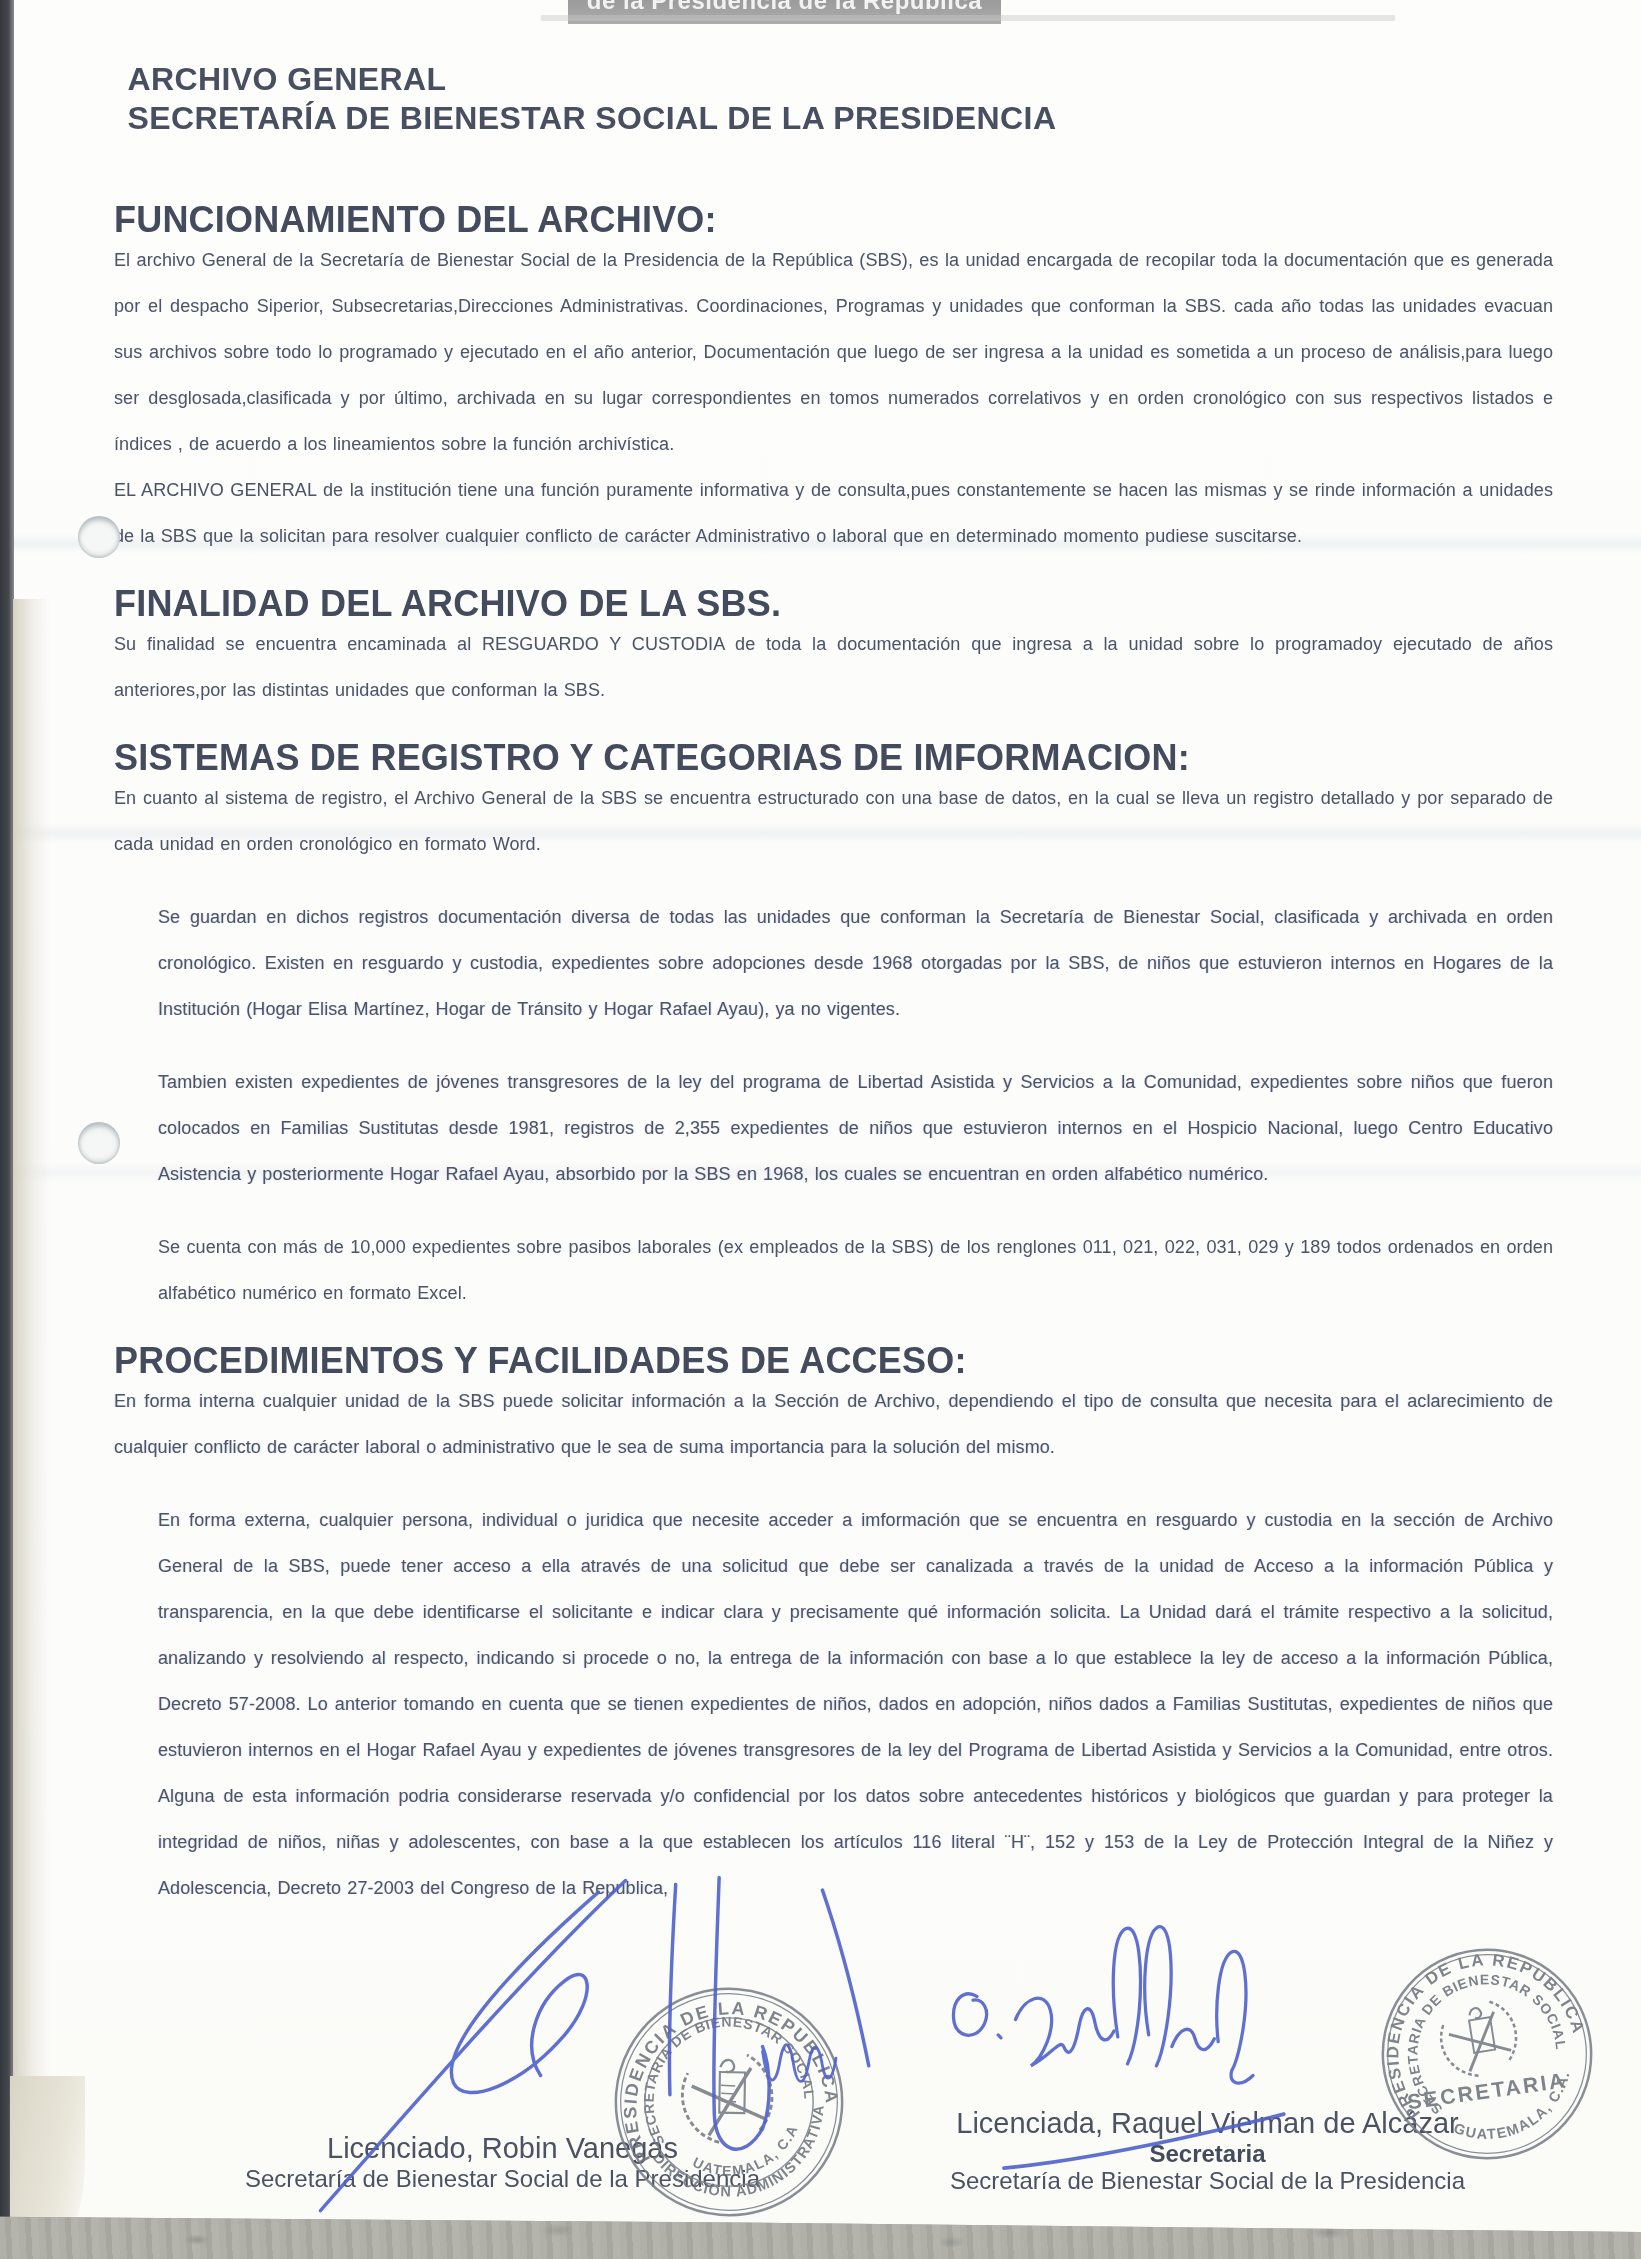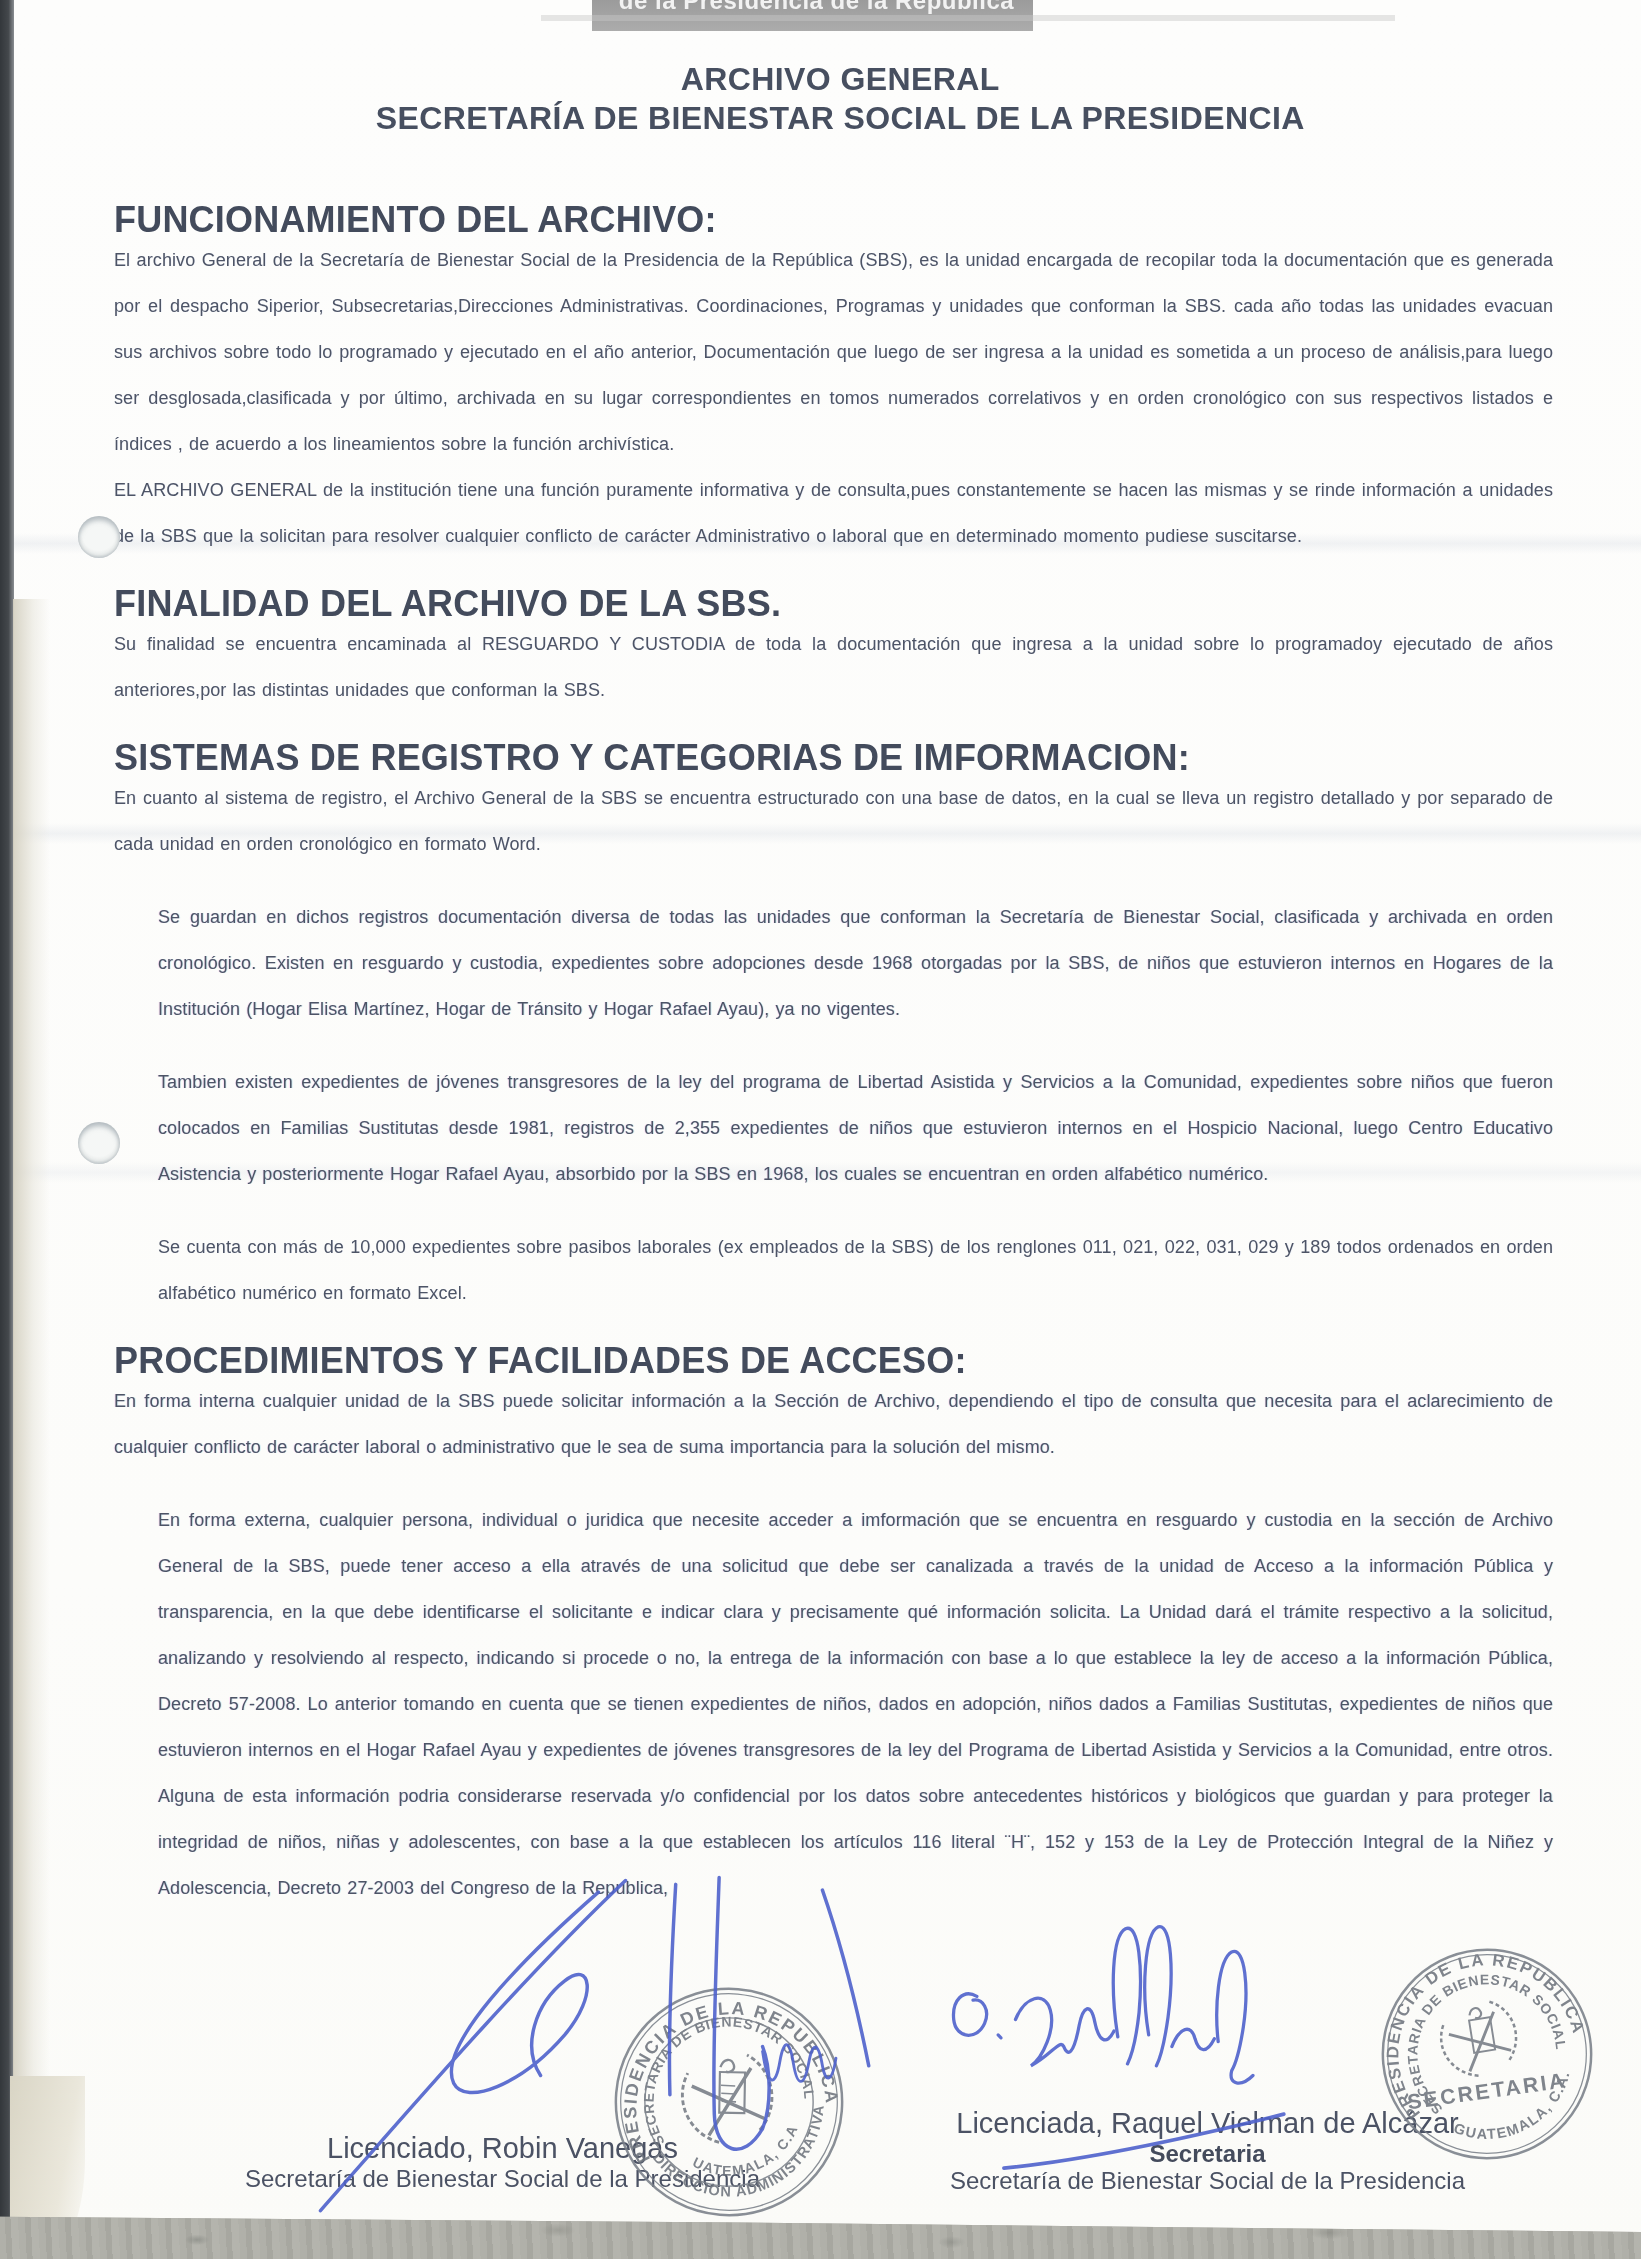--- a/index.html
+++ b/index.html
@@ -26,29 +26,29 @@
       radial-gradient(29px 9.7px at 81% 45%,rgba(104,106,100,.3),rgba(0,0,0,0) 70%),
       repeating-linear-gradient(87deg,#b0b0a9 0 6.8px,#a7a7a0 6.8px 12.6px,#b4b4ad 12.6px 20px),
       linear-gradient(#aeaea7,#a3a39c);
     clip-path:polygon(0 5.8px,45% 11.6px,100% 21px,100% 48px,0 48px);}
   .hole{position:absolute;width:42px;height:42px;border-radius:50%;
     background:radial-gradient(circle at 50% 42%,#f5f7f6 0 52%,#e9eceb 66%,#ccd2d4 78%,rgba(255,255,255,0) 82%);
     box-shadow:inset 0 3.9px 4.8px rgba(125,138,148,.55), inset 0 -1.9px 2.9px rgba(170,178,184,.35);}
   .streak{position:absolute;left:0;width:1641px;height:21px;
     background:linear-gradient(rgba(188,196,210,0),rgba(188,196,210,.20),rgba(188,196,210,0));}
   
-  .banner{position:absolute;left:592px;top:0;width:433px;height:31px;overflow:hidden;
-    background:linear-gradient(180deg,#9b9b9b,#acacac);padding-left:8px;}
+  .banner{position:absolute;left:568px;top:0;width:433px;height:24px;overflow:hidden;
+    background:linear-gradient(180deg,#9b9b9b,#acacac);}
   .banner span{display:block;margin-top:-12.6px;text-align:center;
     font-size:24px;font-weight:bold;letter-spacing:0.5px;color:#f2f2f2;white-space:nowrap;}
   .banner-under{position:absolute;left:541px;top:15.4px;width:854px;height:5.8px;
     background:rgba(200,200,200,.45);}
   
   .flow{position:absolute;left:114px;top:0;width:1439px;}
-  .doc-title{margin-top:60px;padding-left:13.5px;text-align:center;
+  .doc-title{margin-top:60px;padding-left:13.5px;
     font-size:32px;font-weight:bold;line-height:39px;letter-spacing:0.4px;color:#474f60;}
   .heading{margin-top:27px;font-size:36px;font-weight:bold;line-height:35px;
     color:#434b5c;letter-spacing:0.2px;}
   .heading.first{margin-top:64px;}
   p.body{margin:0;font-size:18px;line-height:46px;text-align:justify;
     letter-spacing:0.1px;word-spacing:1px;
     text-shadow:0.6px 0.2px 0 rgba(90,130,230,.10);}
   p.pgap{margin-top:27px;margin-left:44px;}
   p.cf{text-shadow:0.9px 0.3px 0 rgba(0,165,205,.16),-0.9px -0.3px 0 rgba(225,0,190,.10);}
   

